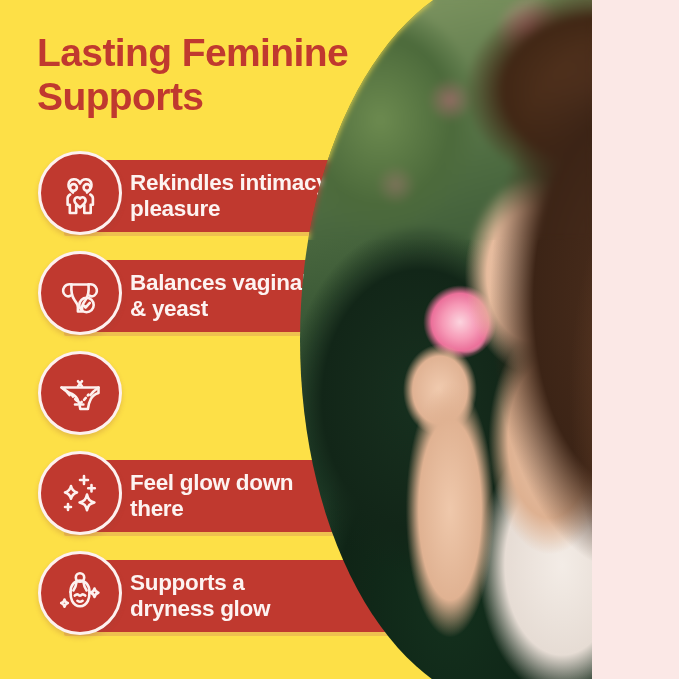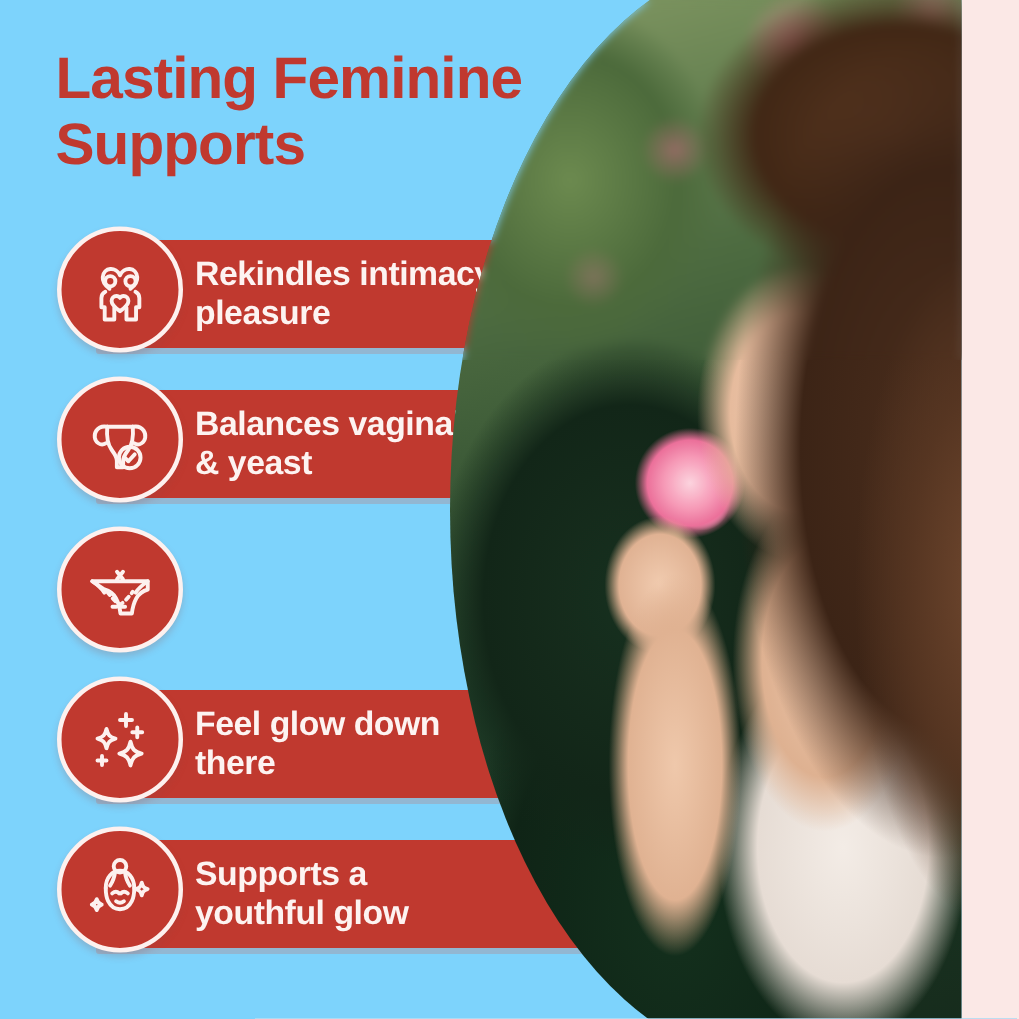--- a/index.html
+++ b/index.html
@@ -11,23 +11,23 @@
   }
 
   body {
     font-family: "Liberation Sans", sans-serif;
     background: #fbe8e6;
     position: relative;
   }
 
   #canvas {
     position: relative;
-    width: 641px;
+    width: 592px;
     height: 679px;
-    background: #7dd3fc;
+    background: #fde047;
     overflow: hidden;
   }
 
   
   .photo-wrap {
     position: absolute;
     left: 300px;
     top: -30px;
     width: 440px;
     height: 740px;
@@ -221,21 +221,21 @@
           <path d="M31 10v8M27 14h8"></path>
           <path d="M38.5 19v6.5M35.2 22.2h6.6"></path>
           <path d="M15 38v6M12 41h6"></path>
         </svg>
       </div>
     </div>
 
     <div class="feature-row">
       <div class="bar">
         <span class="bar-label">Supports a
-youthful glow</span>
+dryness glow</span>
       </div>
       <div class="badge">
         <svg width="54" height="54" viewBox="0 0 54 54" fill="none" stroke="#fdf1ef" stroke-width="2.6" stroke-linecap="round" stroke-linejoin="round">
           <circle cx="27" cy="11.5" r="4.2"></circle>
           <path d="M17.5 26c0-7 4.2-11.5 9.5-11.5S36.5 19 36.5 26"></path>
           <path d="M17.5 26c0 3.2.3 6.2 1.6 8.8 1.6 3.2 4.4 5.4 7.9 5.4s6.3-2.2 7.9-5.4c1.3-2.6 1.6-5.6 1.6-8.8"></path>
           <path d="M20.4 24.4c1.8-2.6 2.9-5.6 3.3-9M33.6 24.4c-1.8-2.6-2.9-5.6-3.3-9"></path>
           <path d="M21.8 29.6c1.6-1.4 3.3-1.4 4.6 0M27.6 29.6c1.3-1.4 3-1.4 4.6 0"></path>
           <path d="M24.4 34.8c1.6 1.2 3.6 1.2 5.2 0"></path>
           <path d="M41.5 22.5c.6 2.6 1.4 3.5 3.9 4.2-2.5.7-3.3 1.6-3.9 4.2-.6-2.6-1.4-3.5-3.9-4.2 2.5-.7 3.3-1.6 3.9-4.2z"></path>

